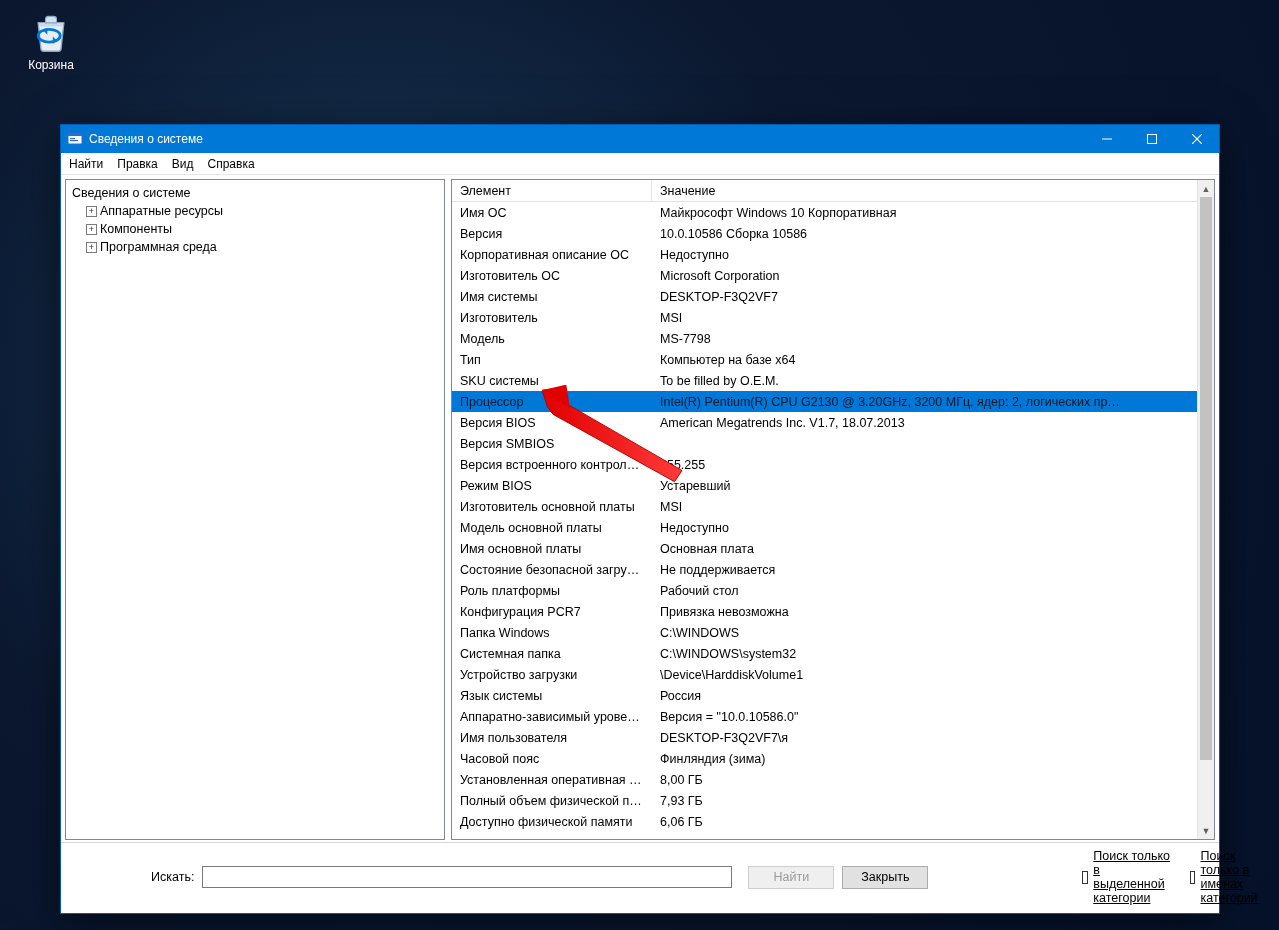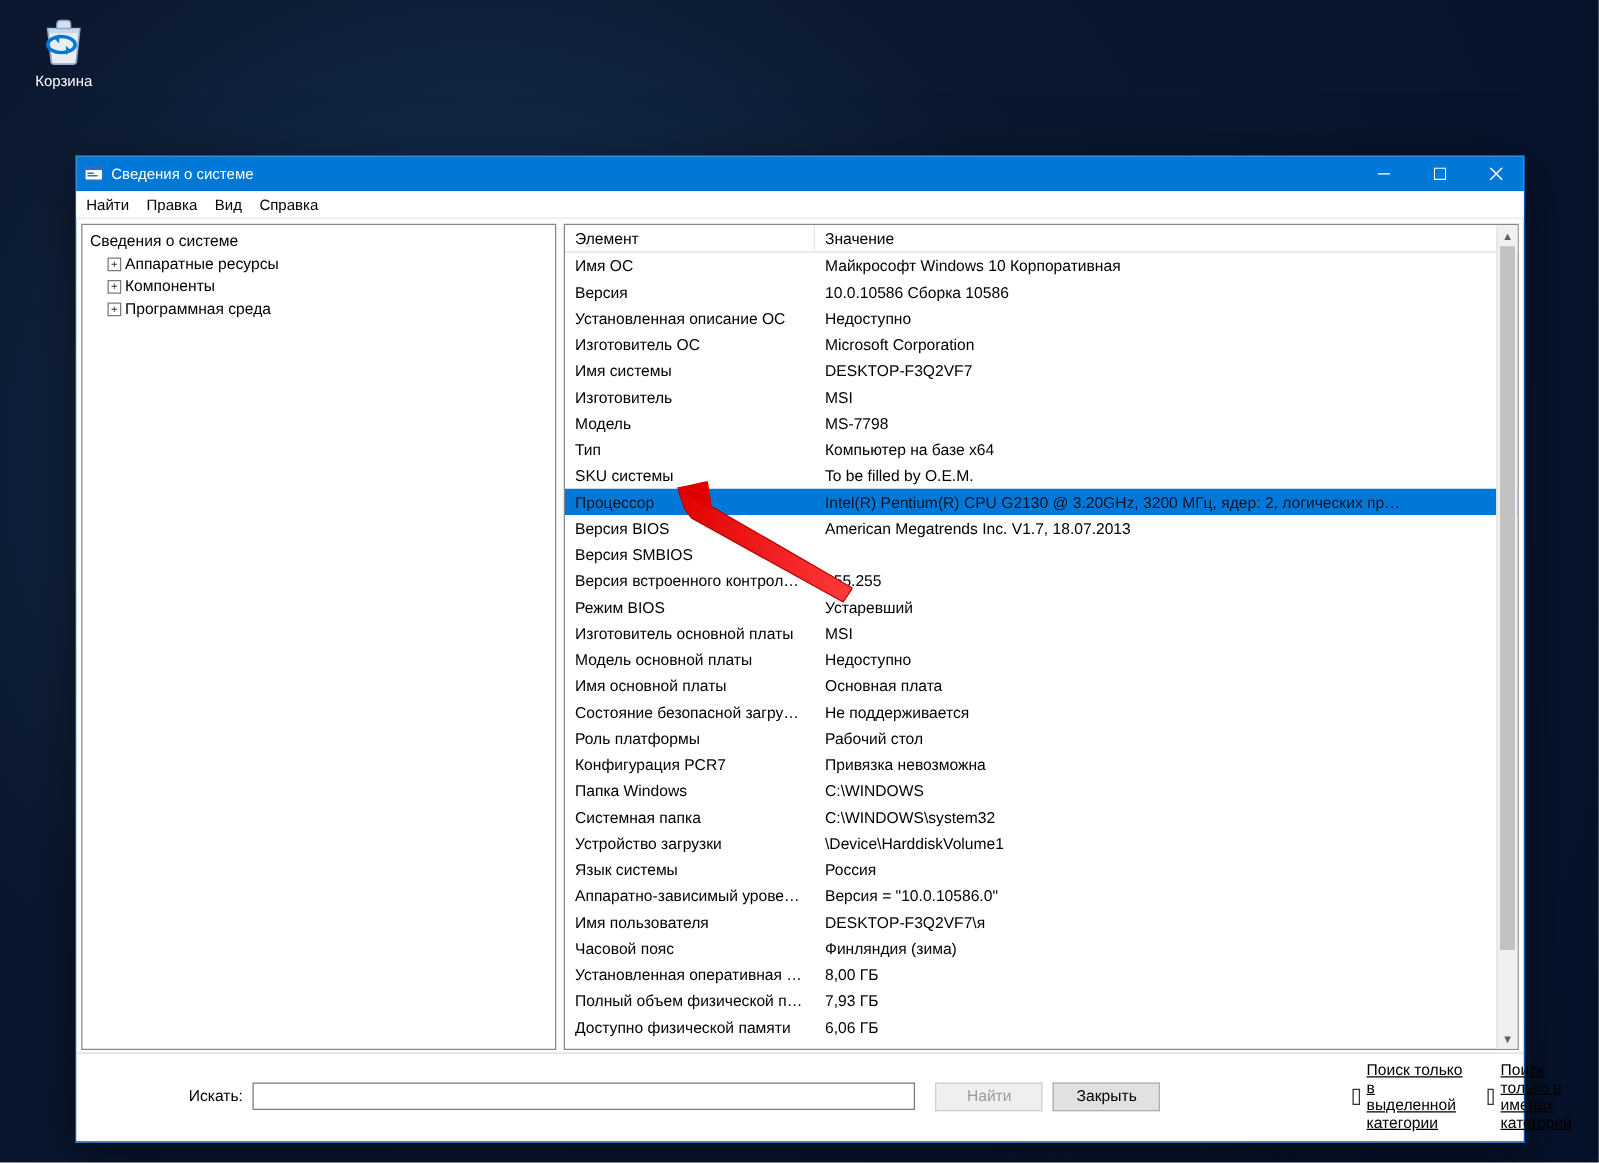--- a/index.html
+++ b/index.html
@@ -196,21 +196,21 @@
 
         <div class="row">
             <div class="cell el">Имя ОС</div>
             <div class="cell val">Майкрософт Windows 10 Корпоративная</div>
           </div>
           <div class="row">
             <div class="cell el">Версия</div>
             <div class="cell val">10.0.10586 Сборка 10586</div>
           </div>
           <div class="row">
-            <div class="cell el">Установленная описание ОС</div>
+            <div class="cell el">Корпоративная описание ОС</div>
             <div class="cell val">Недоступно</div>
           </div>
           <div class="row">
             <div class="cell el">Изготовитель ОС</div>
             <div class="cell val">Microsoft Corporation</div>
           </div>
           <div class="row">
             <div class="cell el">Имя системы</div>
             <div class="cell val">DESKTOP-F3Q2VF7</div>
           </div>

